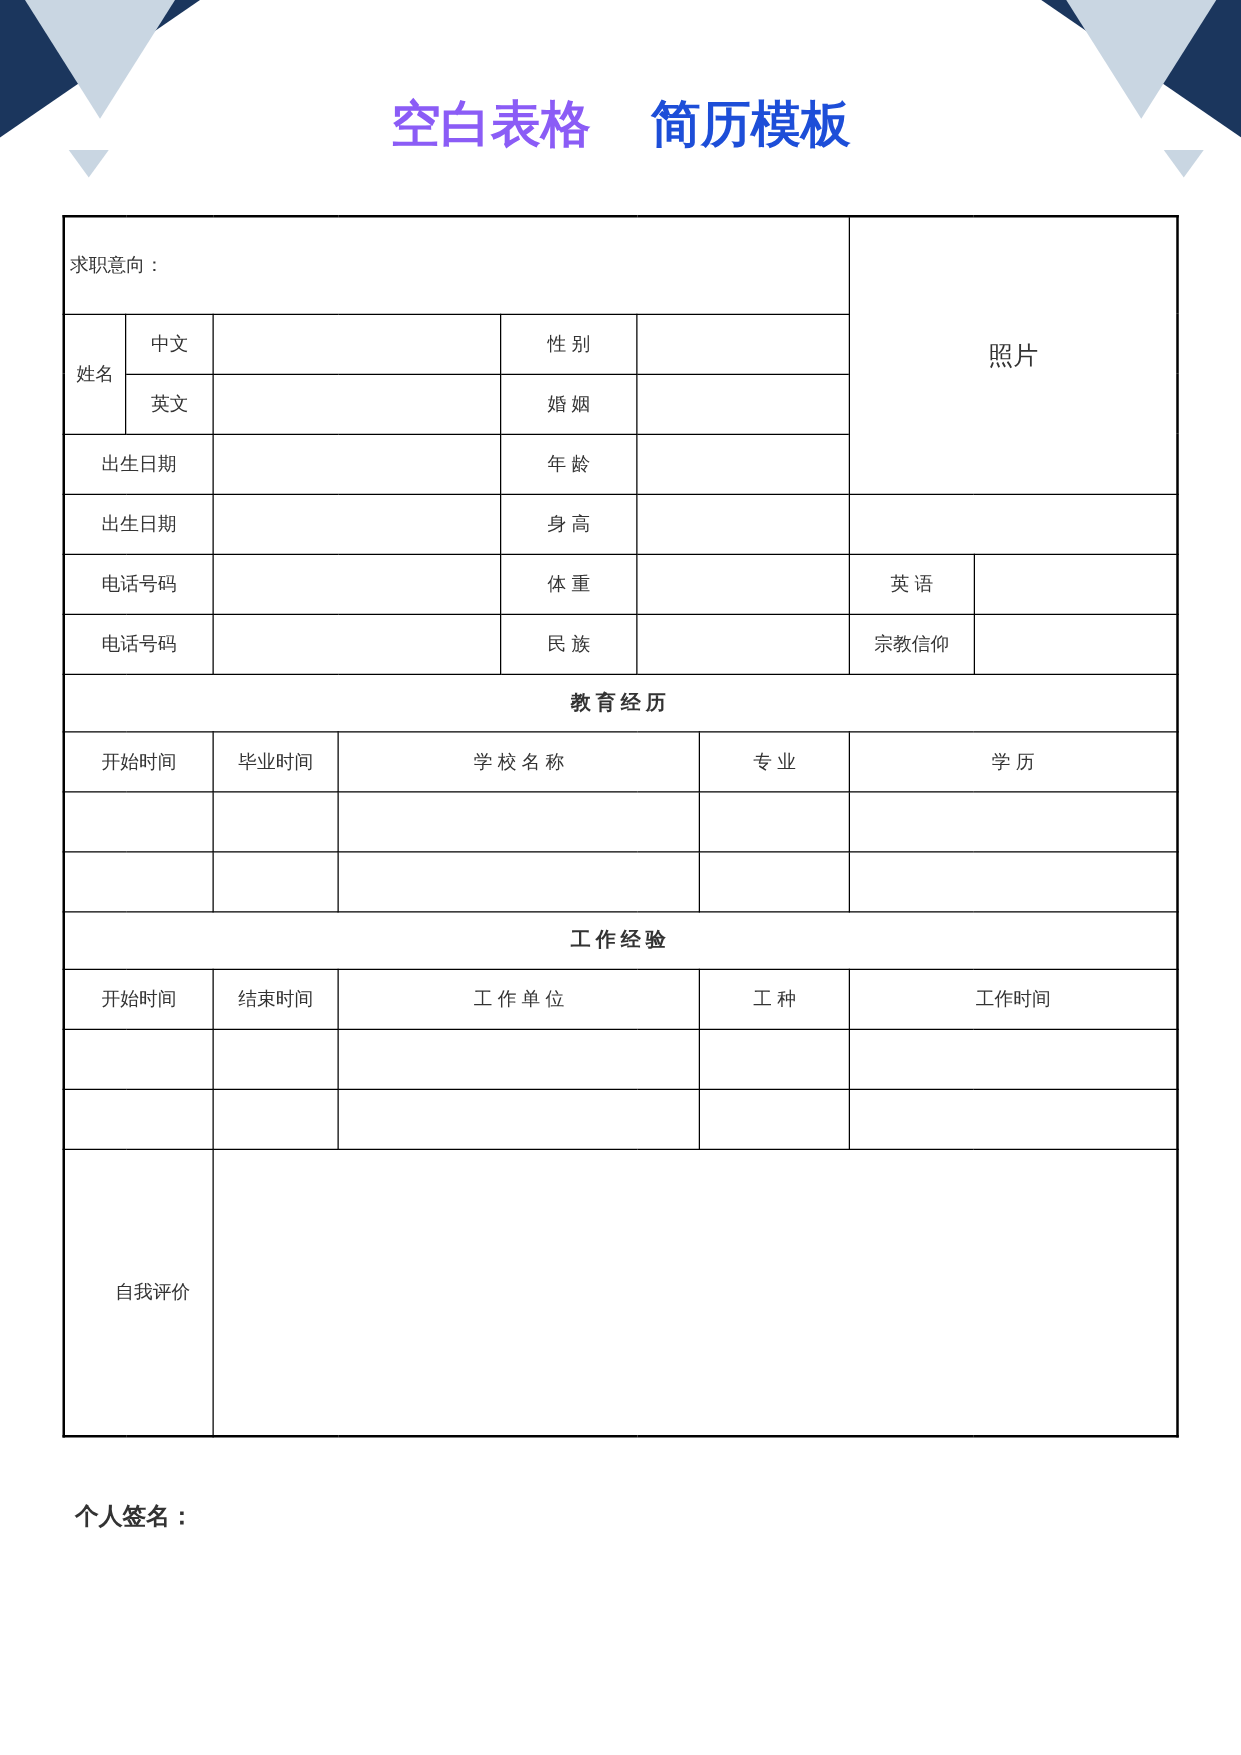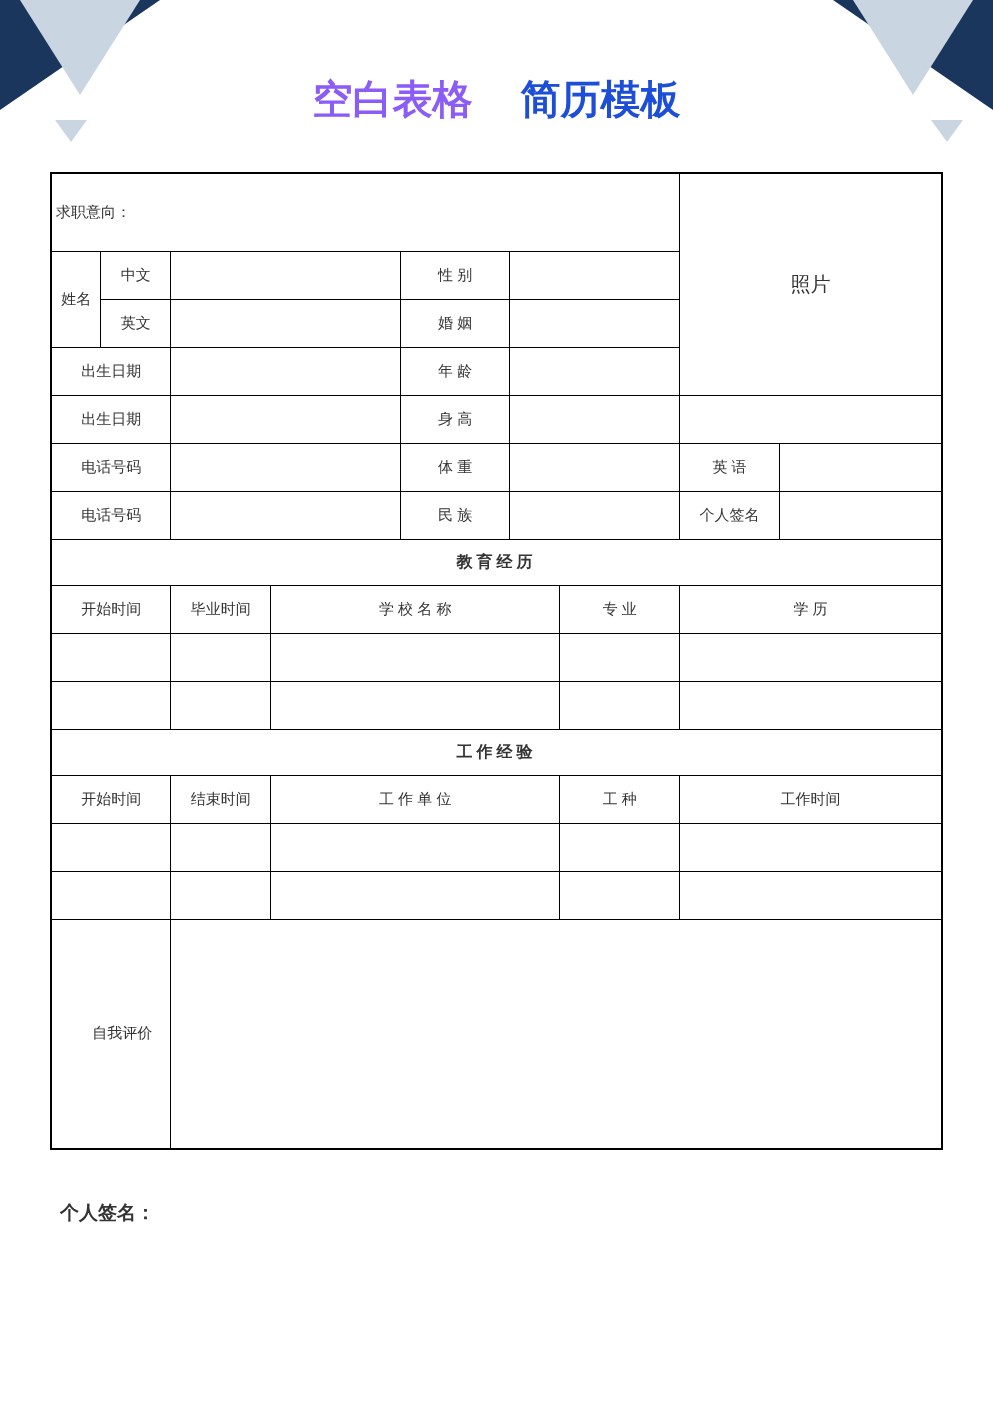--- a/index.html
+++ b/index.html
@@ -170,21 +170,21 @@
     <td>体 重</td>
     <td colspan="2"></td>
     <td>英 语</td>
     <td></td>
   </tr>
   <tr>
     <td colspan="2">电话号码</td>
     <td colspan="2"></td>
     <td>民 族</td>
     <td colspan="2"></td>
-    <td>个人签名</td>
+    <td>宗教信仰</td>
     <td></td>
   </tr>
 
   <tr>
         <td colspan="9" class="section-header">教育经历</td>
       </tr>
   <tr>
     <td colspan="2">开始时间</td>
     <td>毕业时间</td>
     <td colspan="3">学 校 名 称</td>

